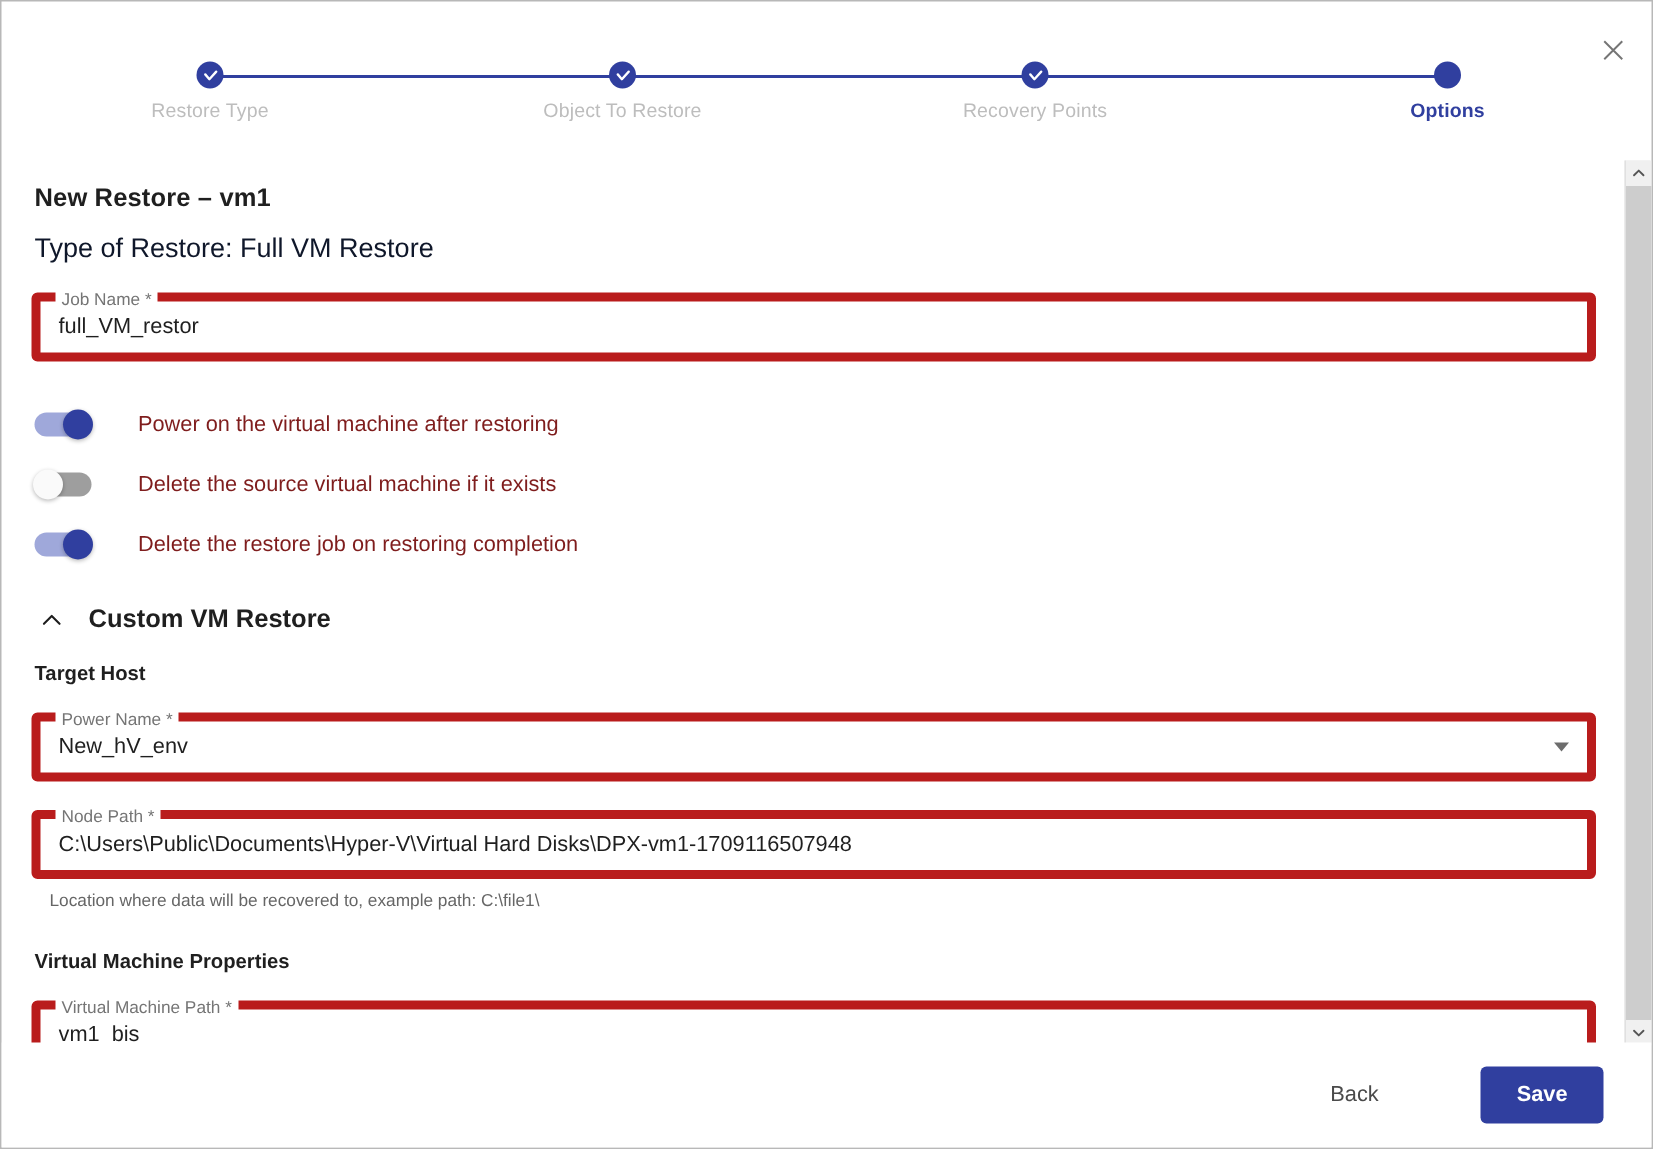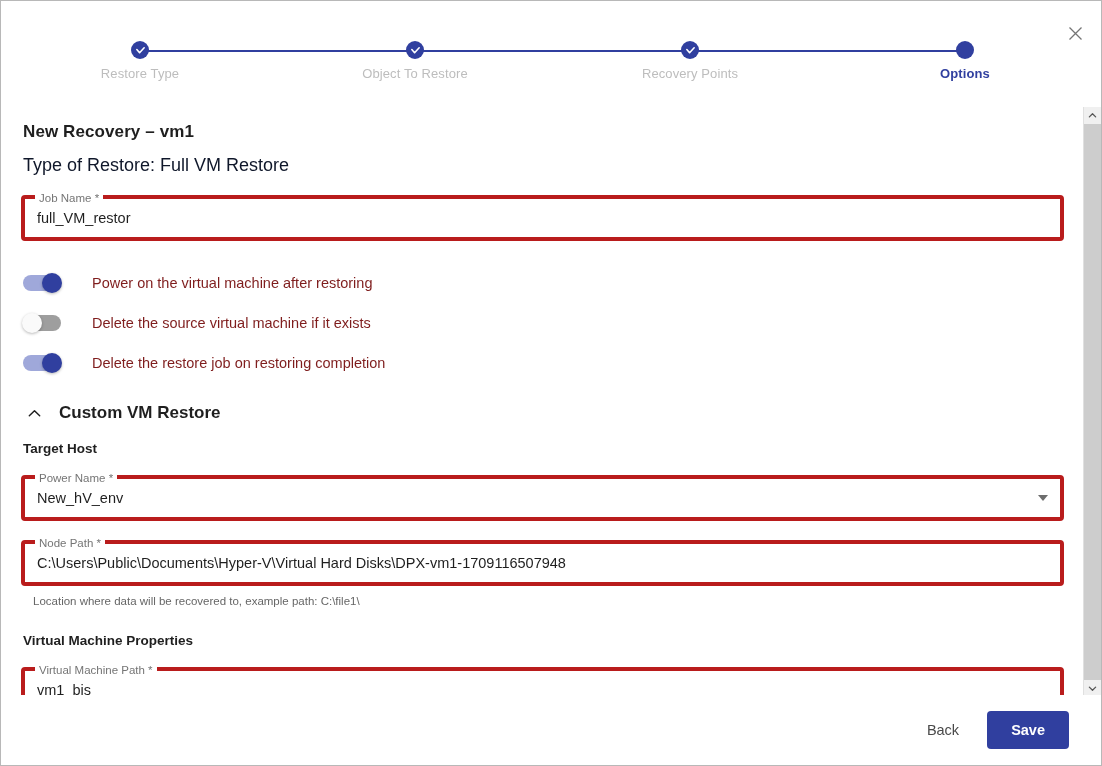--- a/index.html
+++ b/index.html
@@ -94,21 +94,21 @@
     font-size: 18px;
     color: #0f172a;
     margin: 13px 0 14px 2px;
   }
 
   
   .field {
     position: relative;
     margin-top: 19px;
     height: 46px;
-    border: 4px solid #b91c1c;
+    border: 6px solid #b91c1c;
     border-radius: 4px;
     background: #fff;
     display: flex;
     align-items: center;
     padding: 0 12px;
   }
   .field.select { padding-right: 34px; }
   .field-legend {
     position: absolute;
     top: -7px;
@@ -217,20 +217,21 @@
   .footer {
     position: absolute;
     left: 0; bottom: 0;
     width: 1100px;
     height: 70px;
     display: flex;
     align-items: center;
     justify-content: flex-end;
     padding-right: 32px;
     background: #fff;
+    gap: 40px;
   }
   .btn-back {
     font-size: 14.5px;
     color: #4a4a4a;
     background: transparent;
     border: 0;
     padding: 9px 16px;
     cursor: pointer;
     font-family: "Liberation Sans", sans-serif;
   }
@@ -316,21 +317,21 @@
     </div>
 
     <div class="step active" style="left:964px;">
       <div class="step-dot"></div>
       <div class="step-label">Options</div>
     </div>
   </div>
 
   <div class="content">
 
-    <div class="title">New Recovery – vm1</div>
+    <div class="title">New Restore – vm1</div>
     <div class="subtitle">Type of Restore: Full VM Restore</div>
 
     <div class="field">
       <span class="field-legend">
         <span>Job Name</span>
         <span class="req">*</span>
       </span>
       <input class="field-value" type="text" value="full_VM_restor" style="">
     </div>
 

